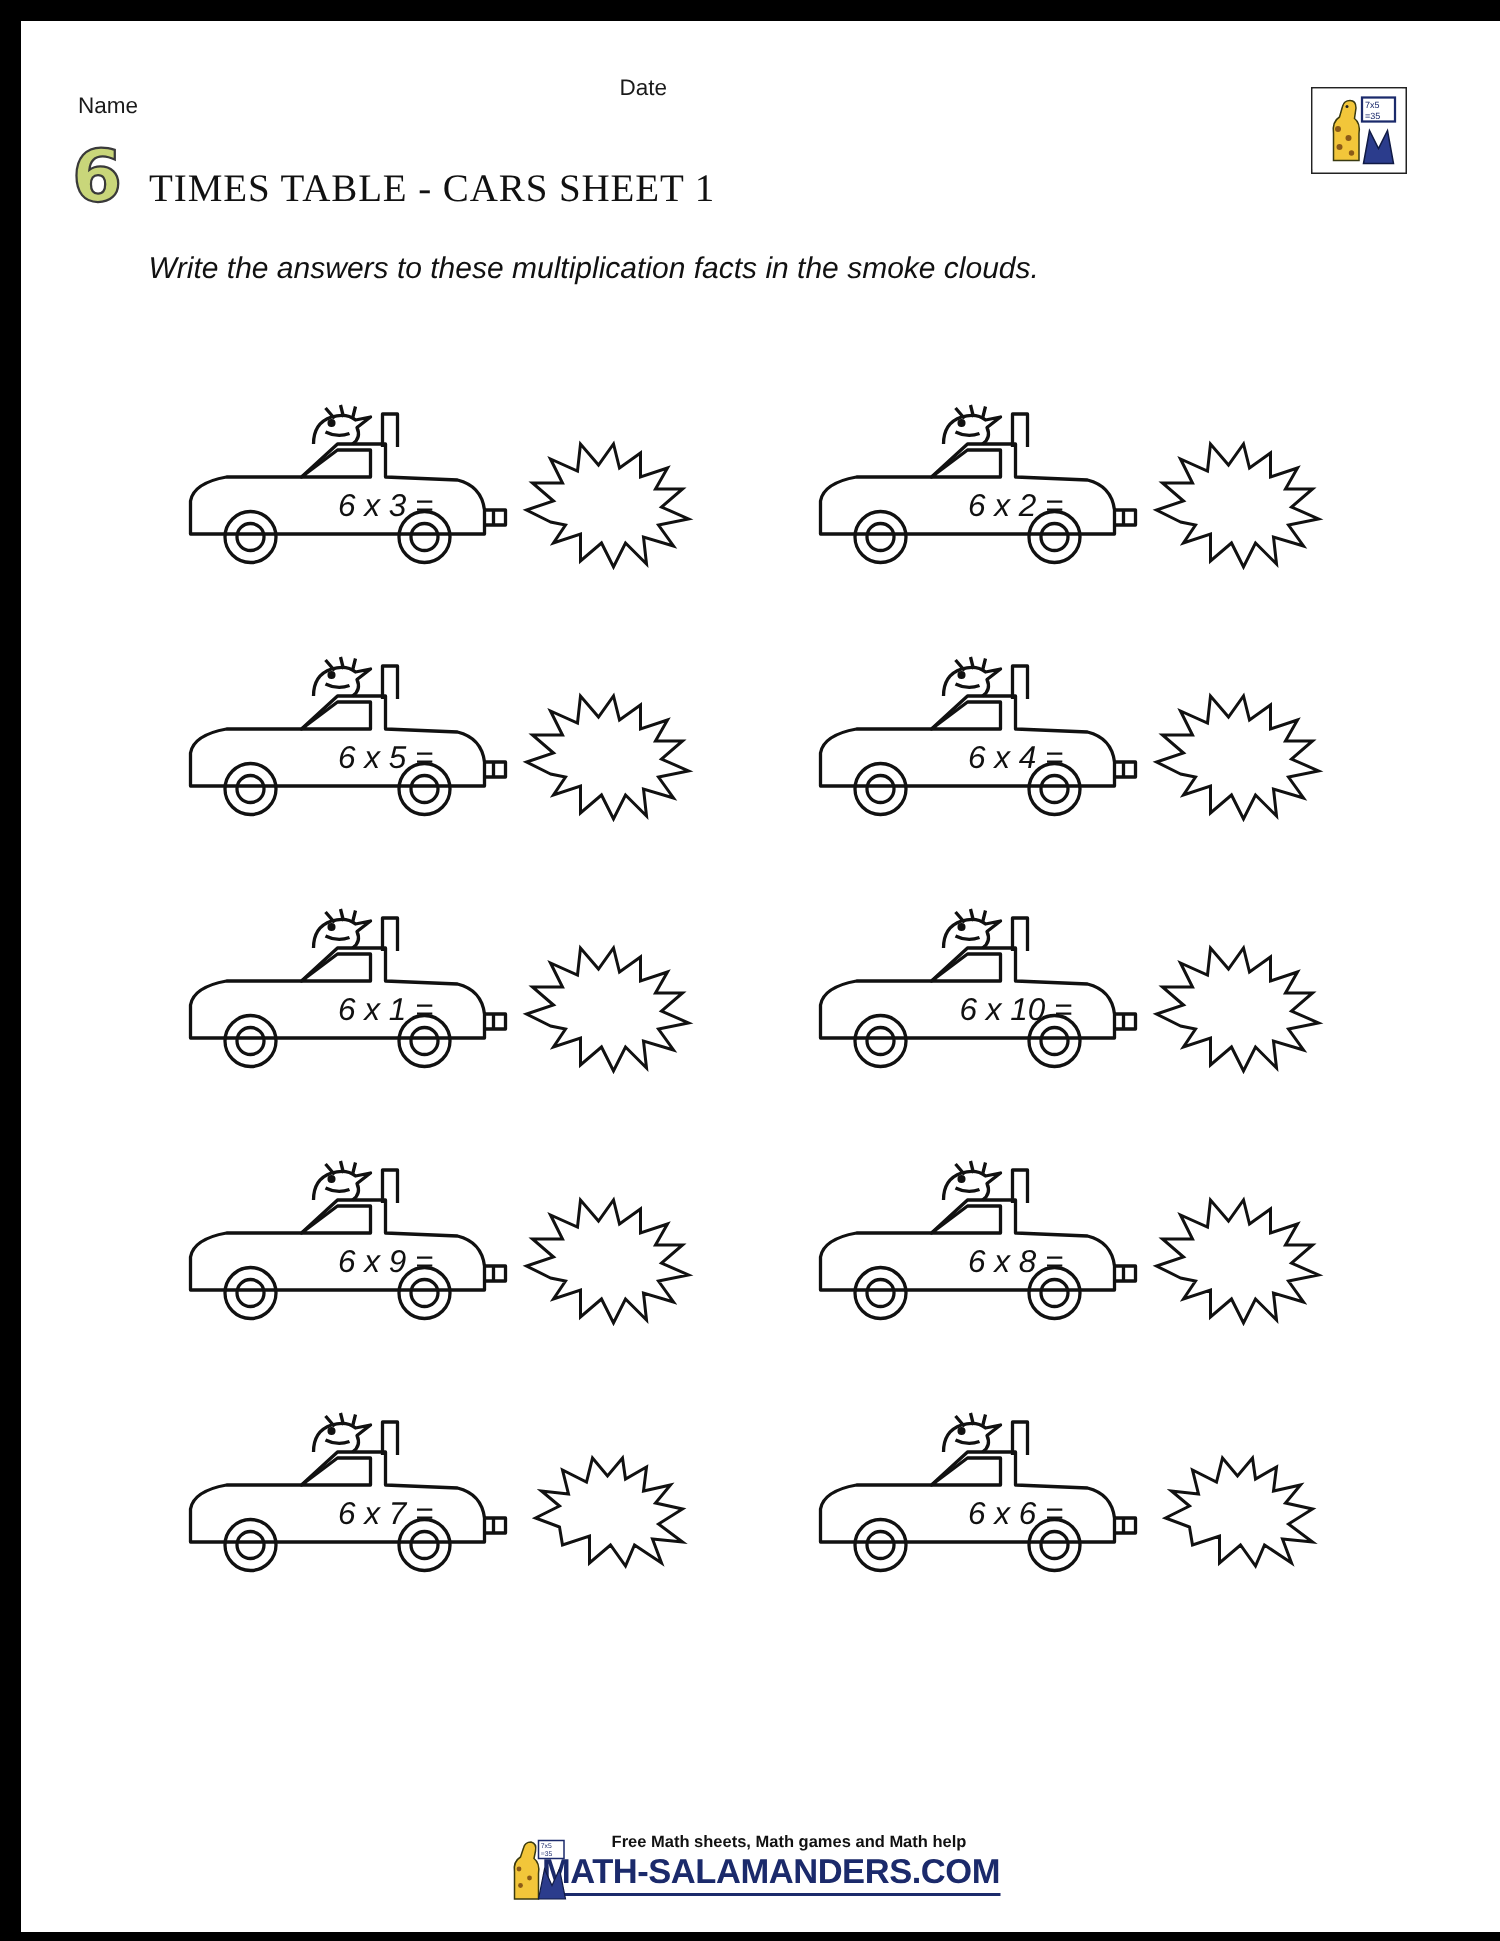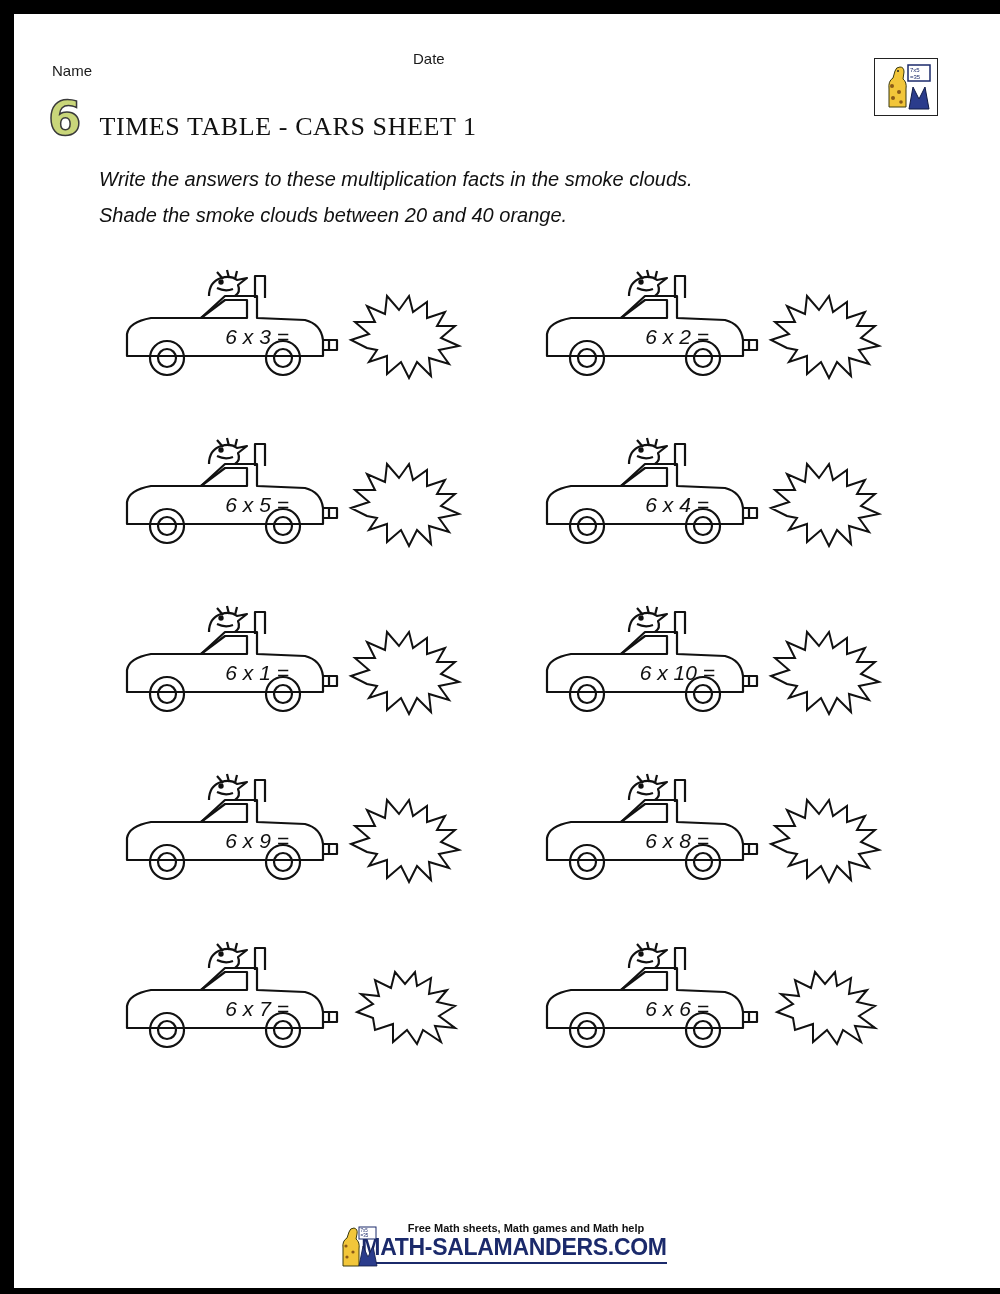--- a/index.html
+++ b/index.html
@@ -167,21 +167,20 @@
 
   <div class="name-label">Name</div>
   <div class="date-label">Date</div>
 
   <div class="title-row">
     <div class="big-number">6</div>
     <div class="title-text">TIMES TABLE - CARS SHEET 1</div>
   </div>
 
   <div class="instr instr1">Write the answers to these multiplication facts in the smoke clouds.</div>
-  <div class="instr instr2">Shade the smoke clouds between 20 and 40 orange.</div>
 
   <div class="logo-box">
     <svg width="60" height="54" viewBox="0 0 60 54">
       <rect x="0" y="0" width="60" height="54" fill="#fff"></rect>
 
       <path d="M14 48 L14 30 Q13 22 18 19 L20 12 Q21 8 25 8 Q29 8 29 13 L28 20 Q32 23 31 30 L31 48 Z" fill="#f2c63a" stroke="#3a3a10" stroke-width="1"></path>
       <circle cx="17" cy="27" r="2" fill="#8a5a18"></circle>
       <circle cx="24" cy="33" r="2" fill="#8a5a18"></circle>
       <circle cx="18" cy="39" r="2" fill="#8a5a18"></circle>
       <circle cx="26" cy="43" r="1.8" fill="#8a5a18"></circle>

